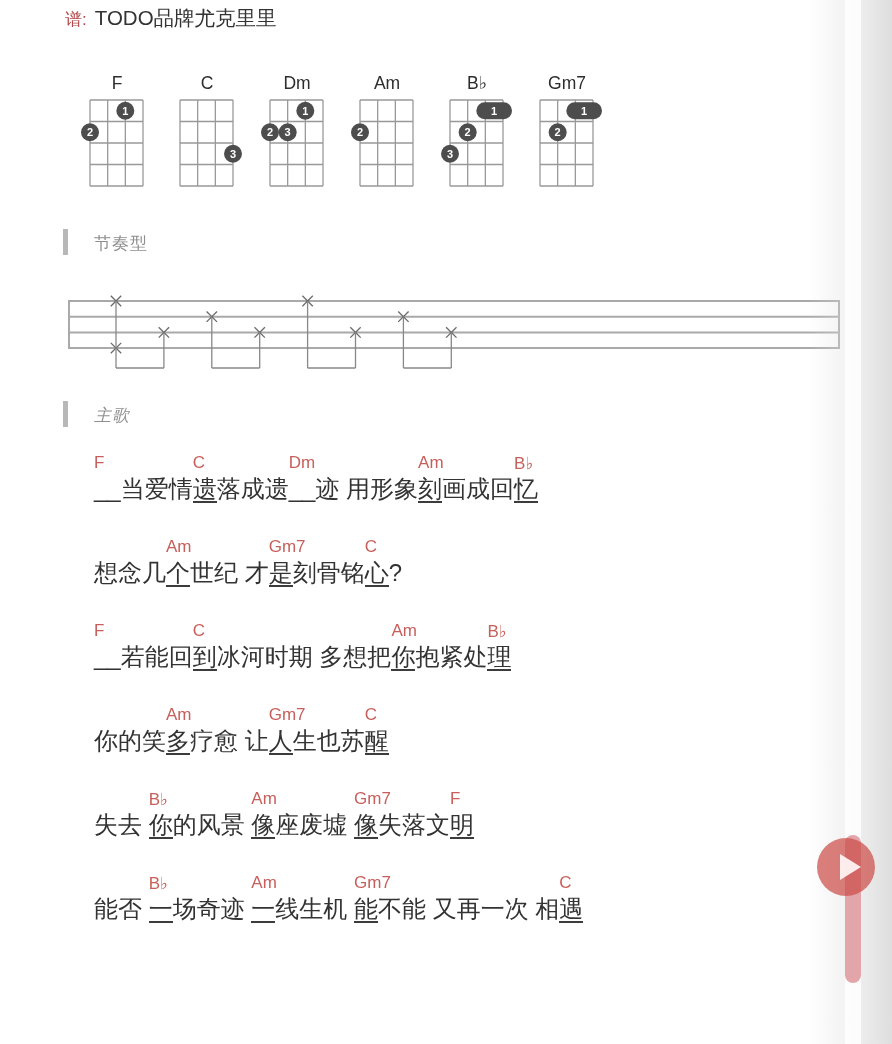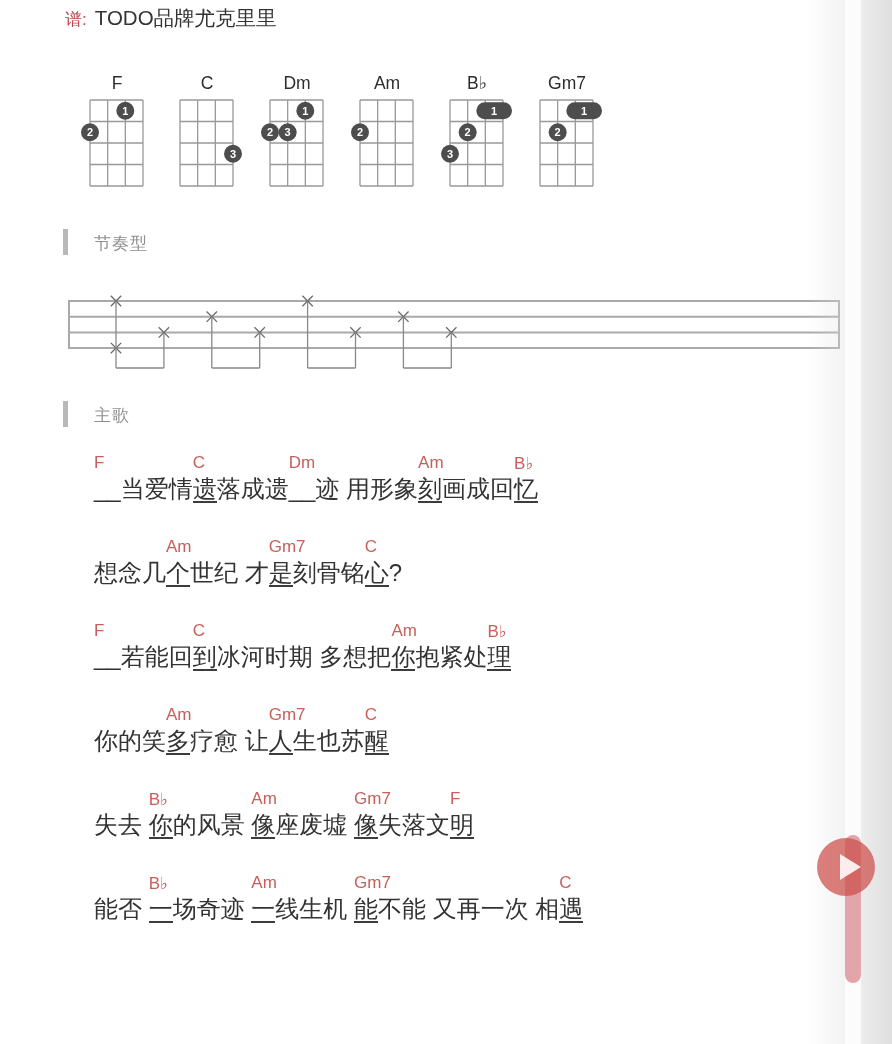--- a/index.html
+++ b/index.html
@@ -19,21 +19,21 @@
   .chords-row { margin:36px 0 0 78px; display:flex; gap:12px; }
   .chord-cell { width:78px; }
   .chord-label { text-align:center; font-size:17.5px; color:#2d2d2d; height:22px; margin-bottom:2px; }
 
   
   .section-header { margin:36px 0 0 63px; display:flex; align-items:flex-end; }
   .section-bar { width:5px; height:26px; background:#b8b8b8; display:inline-block; }
   .section-title { font-size:17px; color:#8f8f8f; margin-left:26px; letter-spacing:1px; }
 
   .staff-wrap { margin:38px 0 0 68px; }
-  .section-header.verse-h { margin-top:22px; }
+  .section-header.verse-h { margin-top:22px;font-style:italic; }
 
   
   #verse { margin:24px 0 0 94px; }
   .lyric-line { margin-bottom:32px; white-space:nowrap; }
   .token { position:relative; display:inline-block; padding-top:26px; vertical-align:bottom; }
   .token .chord { position:absolute; top:2px; left:0; color:#c7605c; font-size:17px; white-space:pre; }
   .token .txt { display:inline-block; font-size:24px; line-height:24px; color:#333;
                 border-bottom:2px solid transparent; white-space:pre; }
   .token .txt.u { border-bottom-color:#3c3c3c; }
 

